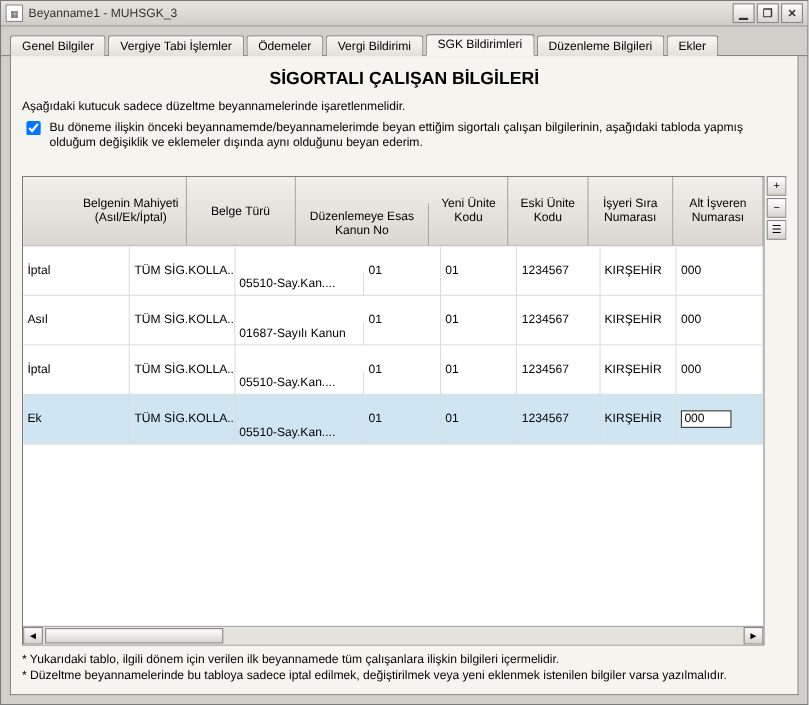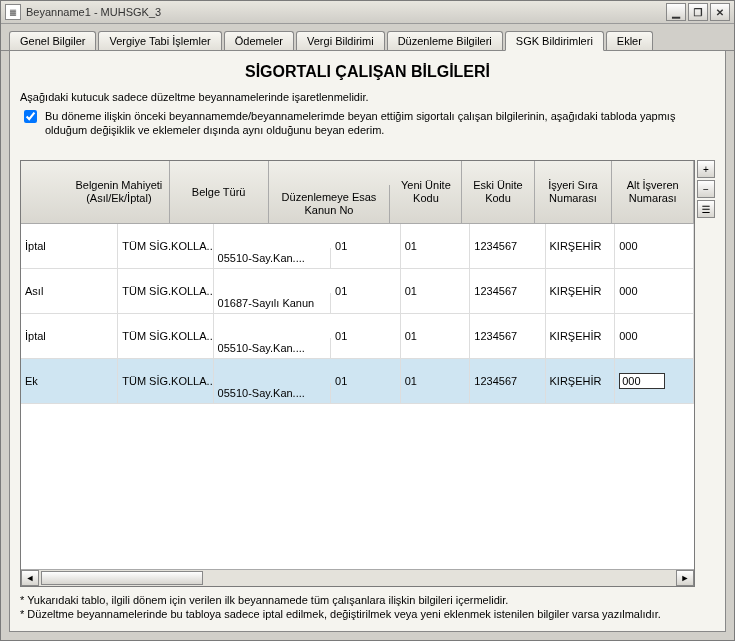--- a/index.html
+++ b/index.html
@@ -42,21 +42,21 @@
     width: 18px; height: 16px;
     border: 1px solid #888;
     background: linear-gradient(#fefefe,#d7d5cf);
     display:flex;align-items:center;justify-content:center;
     font-size:10px; font-weight:bold; color:#333;
     cursor:pointer;
   }
   
   .tabbar {
     display:flex;
-    align-items:flex-start;
+    align-items:center;
     padding: 6px 8px 0 8px;
     gap:2px;
     border-bottom: 1px solid #888;
   }
   .tab {
     border: 1px solid #888;
     border-bottom: none;
     background: linear-gradient(#f8f7f2,#e2e0d9);
     padding: 3px 10px;
     border-radius: 3px 3px 0 0;
@@ -209,22 +209,22 @@
       <div class="winbtn">❐</div>
       <div class="winbtn">✕</div>
     </div>
   </div>
 
   <div class="tabbar">
     <div class="tab">Genel Bilgiler</div>
     <div class="tab">Vergiye Tabi İşlemler</div>
     <div class="tab">Ödemeler</div>
     <div class="tab">Vergi Bildirimi</div>
+    <div class="tab active">SGK Bildirimleri</div>
     <div class="tab">Düzenleme Bilgileri</div>
-    <div class="tab active">SGK Bildirimleri</div>
     <div class="tab">Ekler</div>
   </div>
 
   <div class="content">
     <div class="section-title">SİGORTALI ÇALIŞAN BİLGİLERİ</div>
     <div class="instr">Aşağıdaki kutucuk sadece düzeltme beyannamelerinde işaretlenmelidir.</div>
     <div class="cbrow">
       <input type="checkbox" checked="" style="">
       <label>Bu döneme ilişkin önceki beyannamemde/beyannamelerimde beyan ettiğim sigortalı çalışan bilgilerinin, aşağıdaki tabloda yapmış olduğum değişiklik ve eklemeler dışında aynı olduğunu beyan ederim.</label>
     </div>

